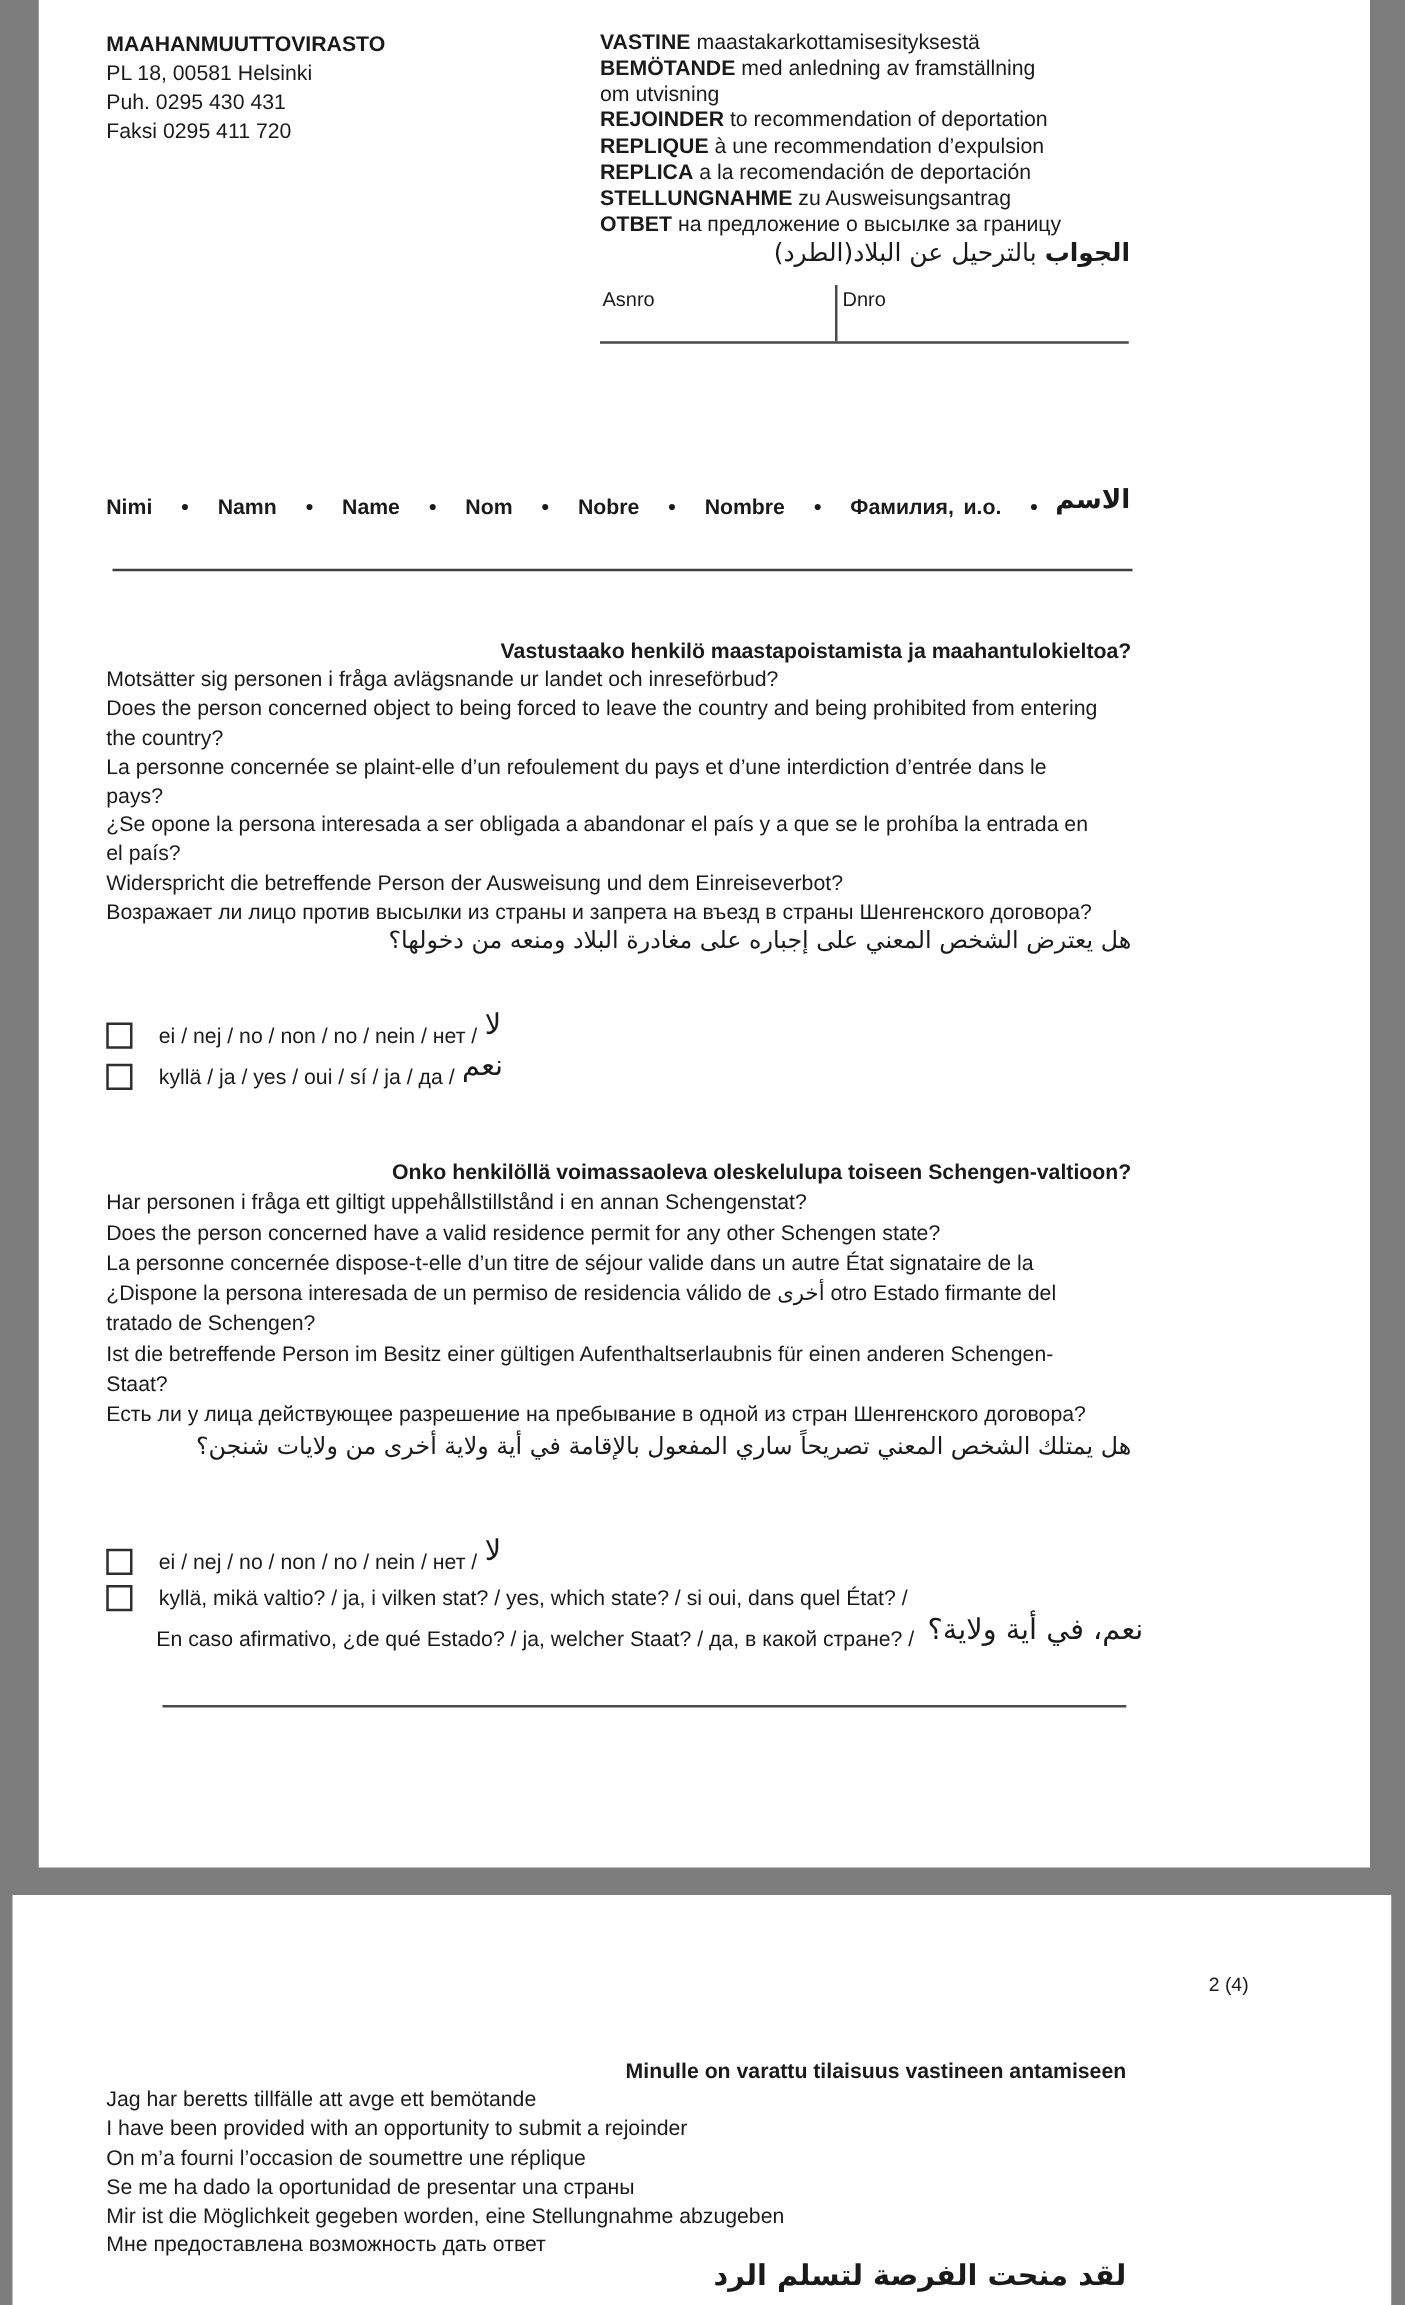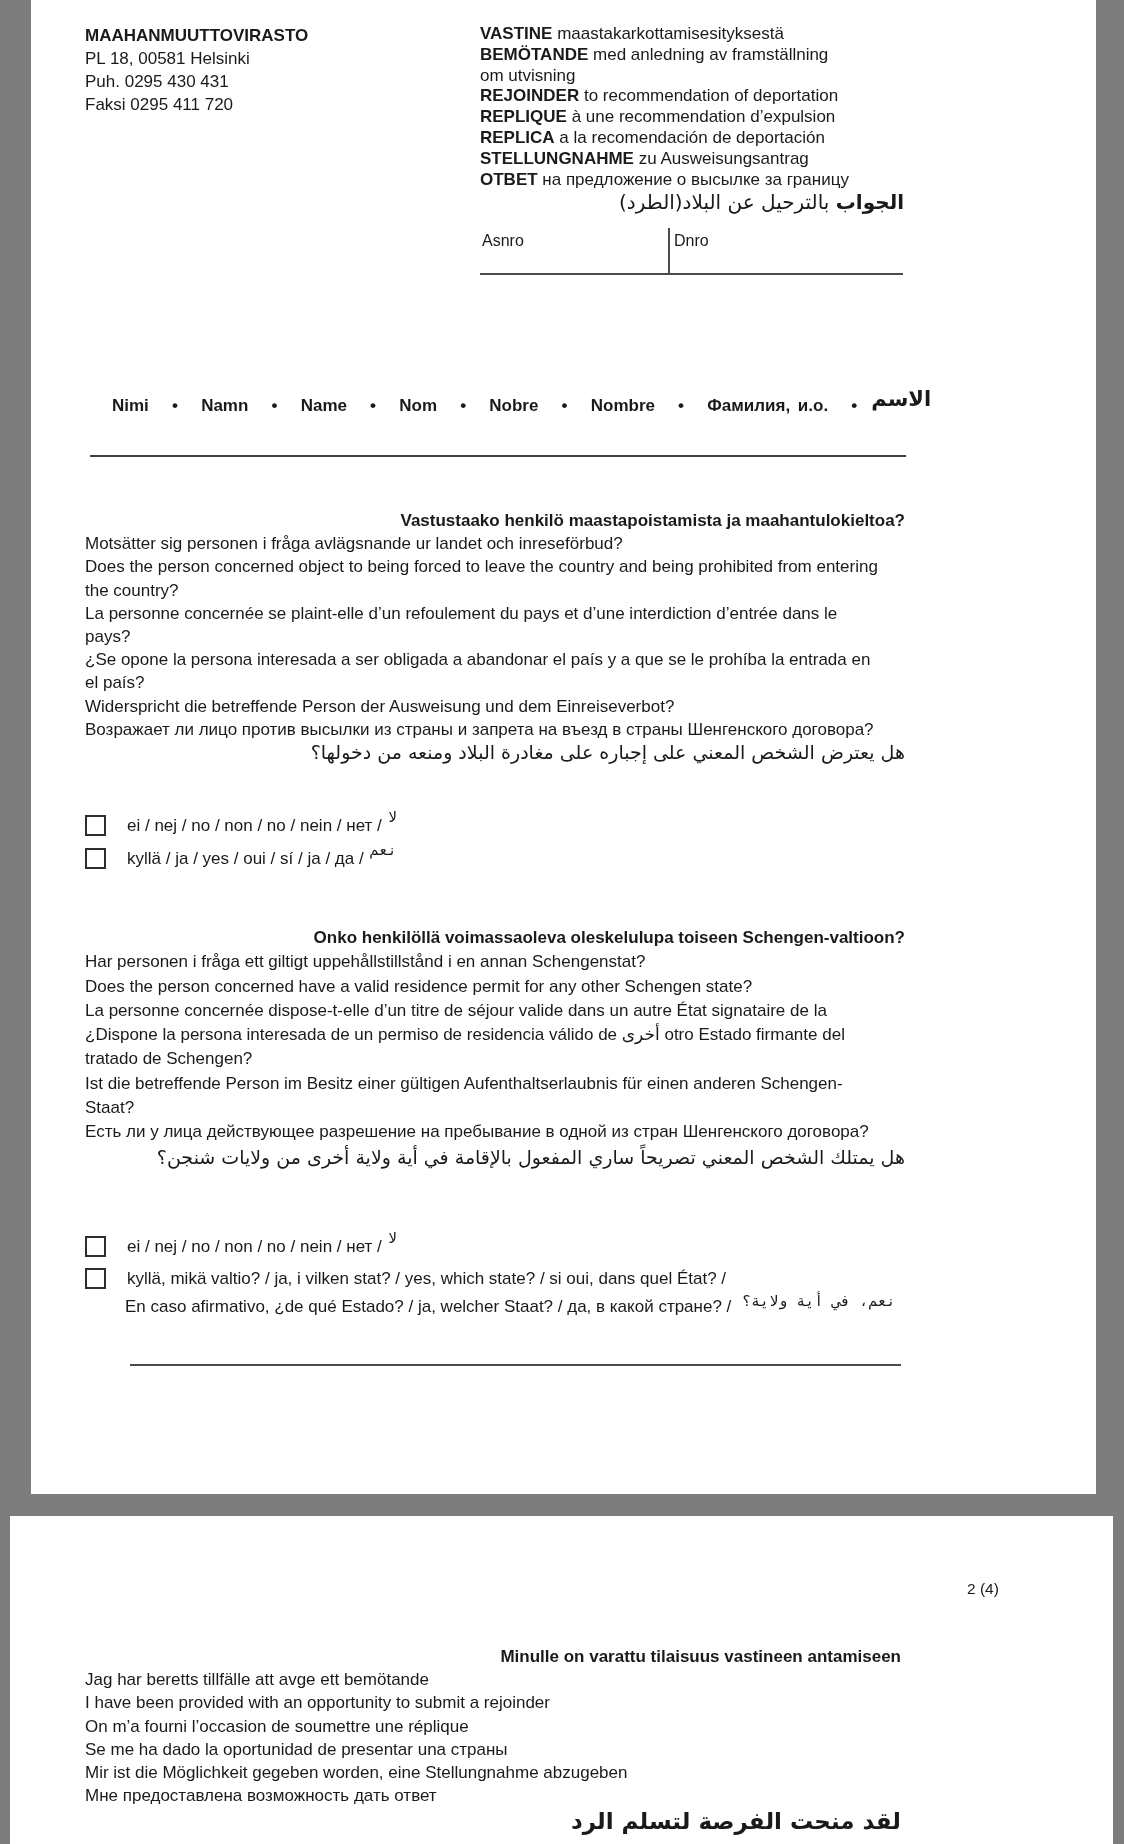--- a/index.html
+++ b/index.html
@@ -22,42 +22,42 @@
   .agency{left:54px;top:24px;font-size:17px;line-height:23px;white-space:nowrap;}
   .titleblock{left:449px;top:24px;font-size:17px;line-height:20.8px;white-space:nowrap;}
   .title-ar{left:449px;top:190px;width:424px;font-size:20px;white-space:nowrap;}
 
   
   .casebox{left:449px;top:228px;width:423px;height:45px;border-bottom:2px solid #4a4a4a;display:flex;}
   .case-cell1{width:186px;padding:4px 0 0 2px;font-size:16px;}
   .case-cell2{flex:1;border-left:2px solid #4a4a4a;padding:4px 0 0 4px;font-size:16px;}
 
   
-  .namerow{left:54px;top:392px;font-size:17px;font-weight:bold;white-space:nowrap;margin-left:27px;}
+  .namerow{left:54px;top:392px;font-size:17px;font-weight:bold;white-space:nowrap;}
   .name-latin{white-space:pre;word-spacing:3px;}
   .name-ar{font-size:21px;position:relative;top:-5px;margin-left:14px;}
 
   .rule1{left:59px;top:455px;width:816px;height:0;border-top:2px solid #3f3f3f;}
 
   
   .qblock{left:54px;width:820px;font-size:17px;white-space:nowrap;}
   #q1{top:509px;line-height:23.2px;}
   #q2{top:926px;line-height:24.3px;}
   .q-head{font-weight:bold;text-align:right;}
   .q-ar{text-align:right;font-size:19px;}
 
   
   .opt{position:absolute;left:54px;display:flex;align-items:center;white-space:nowrap;}
   #q1-opt-no{top:815px;}
   #q1-opt-yes{top:848px;}
   #q2-opt-no{top:1236px;}
   #q2-opt-yes{top:1268px;}
   .box{width:17px;height:17px;border:2px solid #2e2e2e;margin-right:21px;flex:none;background:#fff;}
   .opt-label{font-size:17px;line-height:21px;}
-  .opt-ar{font-size:15px;position:relative;top:-8px;margin-left:6px;font-family:Liberation Mono, monospace;}
+  .opt-ar{font-size:23px;position:relative;top:-8px;margin-left:6px;}
   .opt-cont{position:absolute;left:94px;top:1297px;font-size:17px;white-space:nowrap;}
   .opt-cont .opt-ar{top:-6px;}
 
   .answerline{left:99px;top:1364px;width:771px;height:0;border-top:2px solid #4a4a4a;}
 
   
   .pagenum{left:957px;top:64px;font-size:15.5px;}
   .statement{left:75px;top:129px;width:816px;font-size:17px;line-height:23.2px;white-space:nowrap;}
   .st-ar{text-align:right;font-size:23px;font-weight:bold;margin-top:3px;}
 </style>

